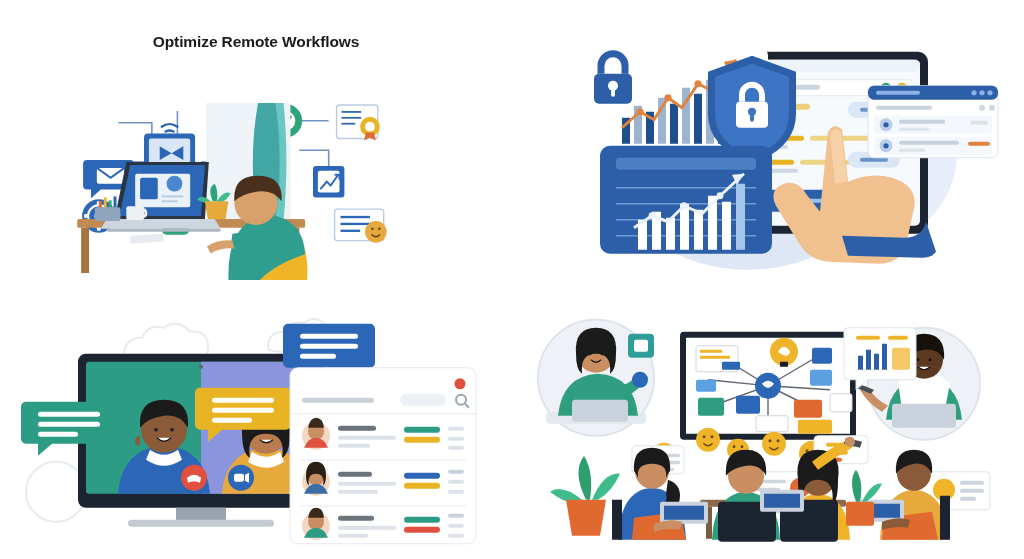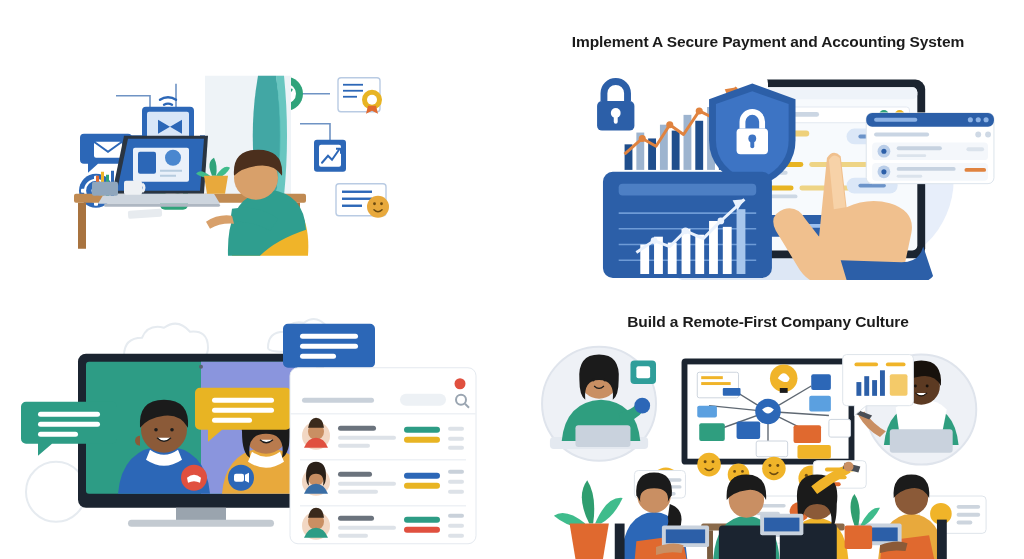--- a/index.html
+++ b/index.html
@@ -19,20 +19,21 @@
 
   svg.scene { position:absolute; left:0; top:0; width:100%; height:100%; display:block; }
 </style>
 </head>
 <body>
 
 <div class="board">
   <div class="grid">
 
     <div class="cell r1">
+      <div class="card-title">Optimize Remote Workflows</div>
       <div class="art">
         <svg class="scene" viewBox="0 0 512 232" preserveAspectRatio="xMidYMid meet">
           <g stroke="#6f93c4" stroke-width="1.6" fill="none">
             <path d="M120,130 L120,112 L160,112"></path>
             <path d="M176,60 L176,96"></path>
             <path d="M176,118 L176,138 L152,138 L152,156"></path>
             <path d="M200,112 L232,112 L232,96"></path>
             <path d="M222,96 L260,96 L260,60"></path>
             <path d="M262,60 L262,96"></path>
             <path d="M190,128 L190,150 L168,150"></path>
@@ -210,21 +211,20 @@
               </g>
             <g>
                 <rect x="128" y="186" width="34" height="8" rx="2" fill="#e7ebef" transform="rotate(-4 145 190)"></rect>
               </g>
           </g>
         </svg>
       </div>
     </div>
 
     <div class="cell r1">
-      <div class="card-title">Implement A Secure Payment and Accounting System</div>
       <div class="art">
         <svg class="scene" viewBox="0 0 512 232" preserveAspectRatio="xMidYMid meet">
           <ellipse cx="236" cy="150" rx="130" ry="96" fill="#dde7f5"></ellipse>
           <ellipse cx="350" cy="130" rx="95" ry="92" fill="#e7eefa"></ellipse>
 
           <g>
             <rect x="200" y="28" width="216" height="182" rx="10" fill="#1b2430"></rect>
             <rect x="208" y="36" width="200" height="166" rx="5" fill="#f7fafd"></rect>
             <rect x="208" y="36" width="200" height="12" rx="5" fill="#eef3f9"></rect>
             <g fill="#cfd9e5">
@@ -515,21 +515,20 @@
           </g>
 
           <g>
             <rect x="294" y="126" width="26" height="60" rx="4" fill="#ffffff" opacity="0.0"></rect>
           </g>
         </svg>
       </div>
     </div>
 
     <div class="cell r2">
-      <div class="card-title">Build a Remote-First Company Culture</div>
       <div class="art">
         <svg class="scene" viewBox="0 0 512 232" preserveAspectRatio="xMidYMid meet">
 
           <g>
             <circle cx="84" cy="74" r="58" fill="#eef1f6"></circle>
             <circle cx="84" cy="74" r="58" fill="none" stroke="#dfe4ec" stroke-width="2"></circle>
             <rect x="34" y="108" width="100" height="12" rx="4" fill="#e4e9f0"></rect>
             <path d="M46,112 q4,-40 40,-42 q36,2 40,42 z" fill="#2f9e7f"></path>
             <rect x="60" y="96" width="56" height="22" rx="3" fill="#c9d2dd"></rect>
             <circle cx="84" cy="50" r="19" fill="#c98f63"></circle>

